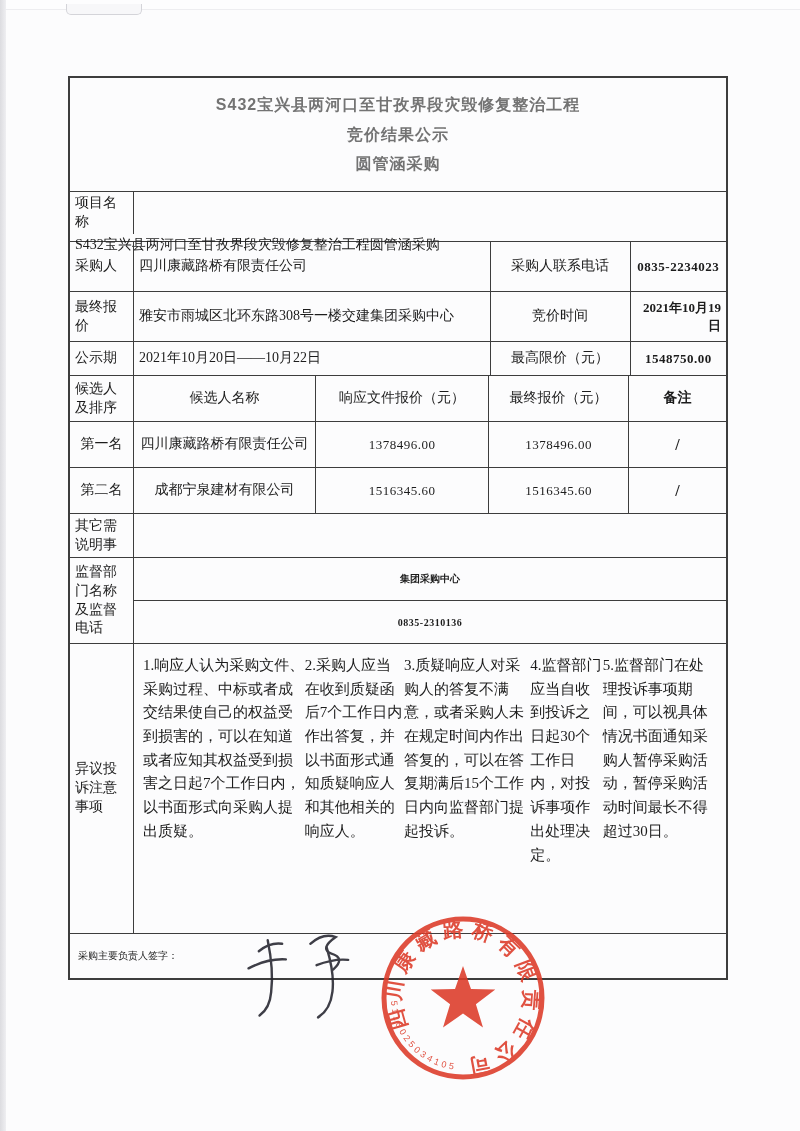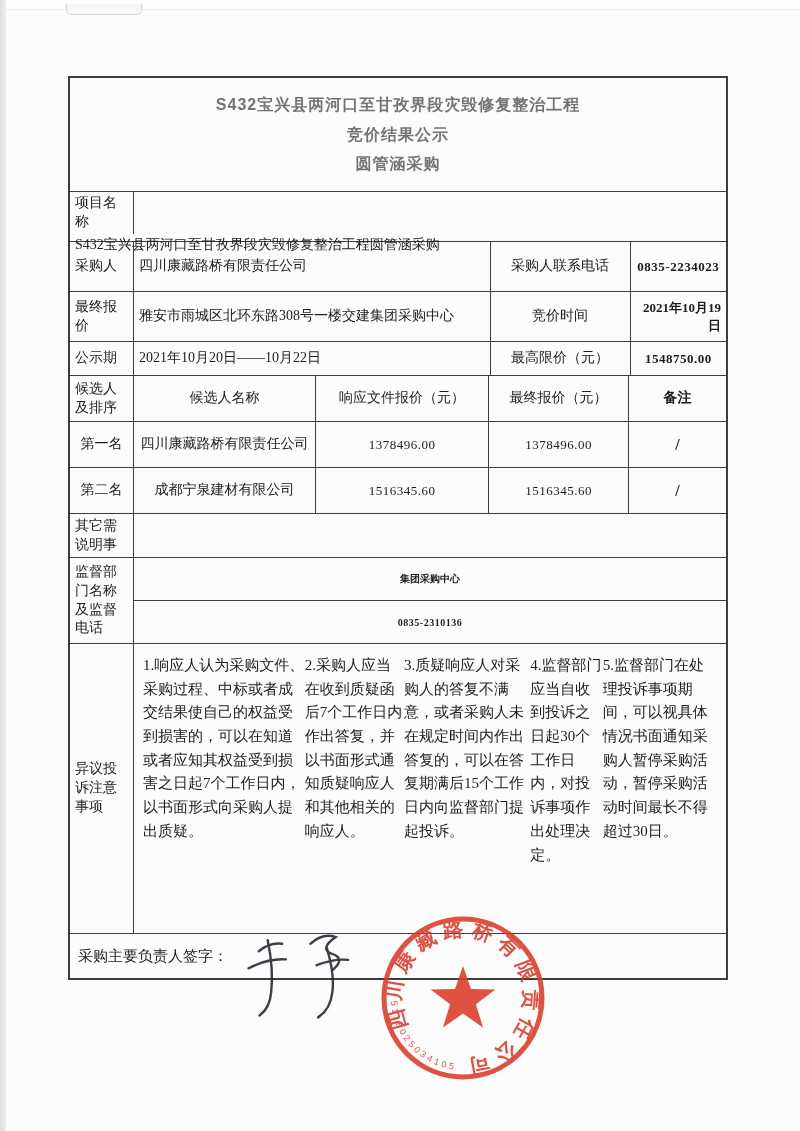--- a/index.html
+++ b/index.html
@@ -66,21 +66,21 @@
   .r-other{height:44px;gap:28px;}
   .r-super{height:86px;}
   .r-objection{height:290px;}
   .sup-values{flex:1;display:flex;flex-direction:column;}
   .sup-cell{flex:1;display:flex;align-items:center;justify-content:center;font-size:10px;box-sizing:border-box;font-weight:bold;}
   .sup-cell:first-child{border-bottom:1.5px solid #3d3d3d;}
   .objection-text{
     flex:1;display:flex;flex-direction:row;justify-content:center;
     padding:10px 10px 10px 9px;font-size:15px;line-height:1.58;box-sizing:border-box;
   }
-  .r-sign{display:flex;align-items:center;font-size:15px;padding-left:8px;}
+  .r-sign{display:flex;align-items:center;font-size:10px;padding-left:8px;}
   .slash{font-size:16px;}
   .sig-svg{position:absolute;left:225px;top:915px;z-index:5;}
   .stamp-svg{position:absolute;left:368px;top:903px;z-index:6;opacity:0.88;}
 </style>
 </head>
 <body>
 
 <div class="left-edge"></div>
 <div class="paper"></div>
 <div class="top-strip"></div>

